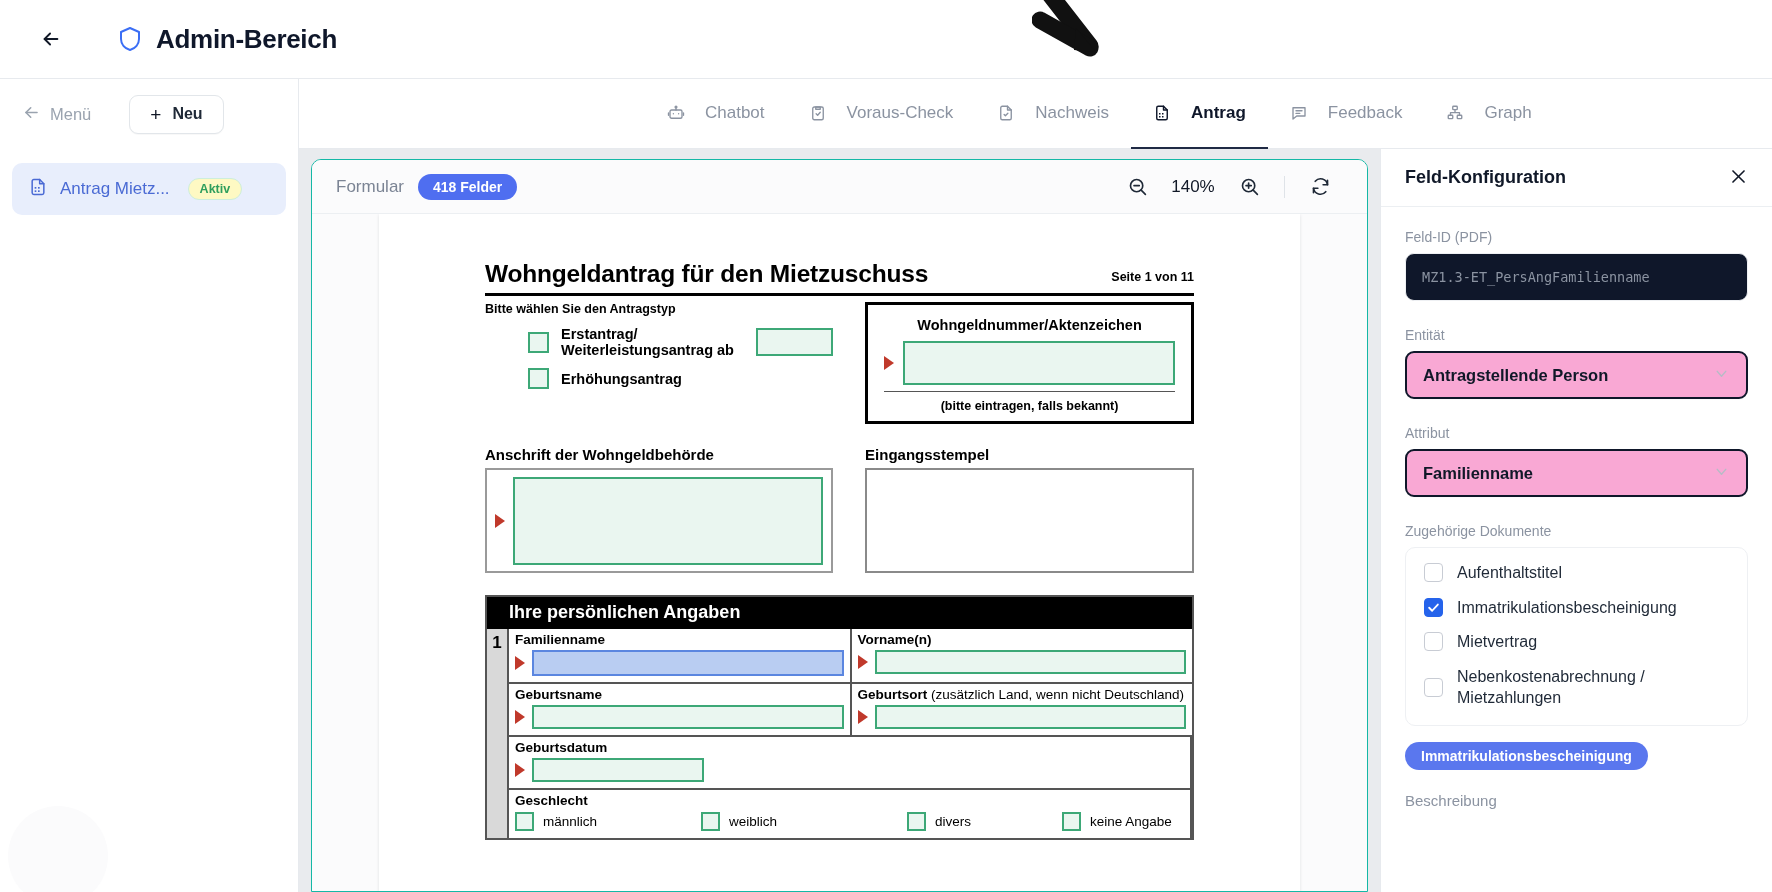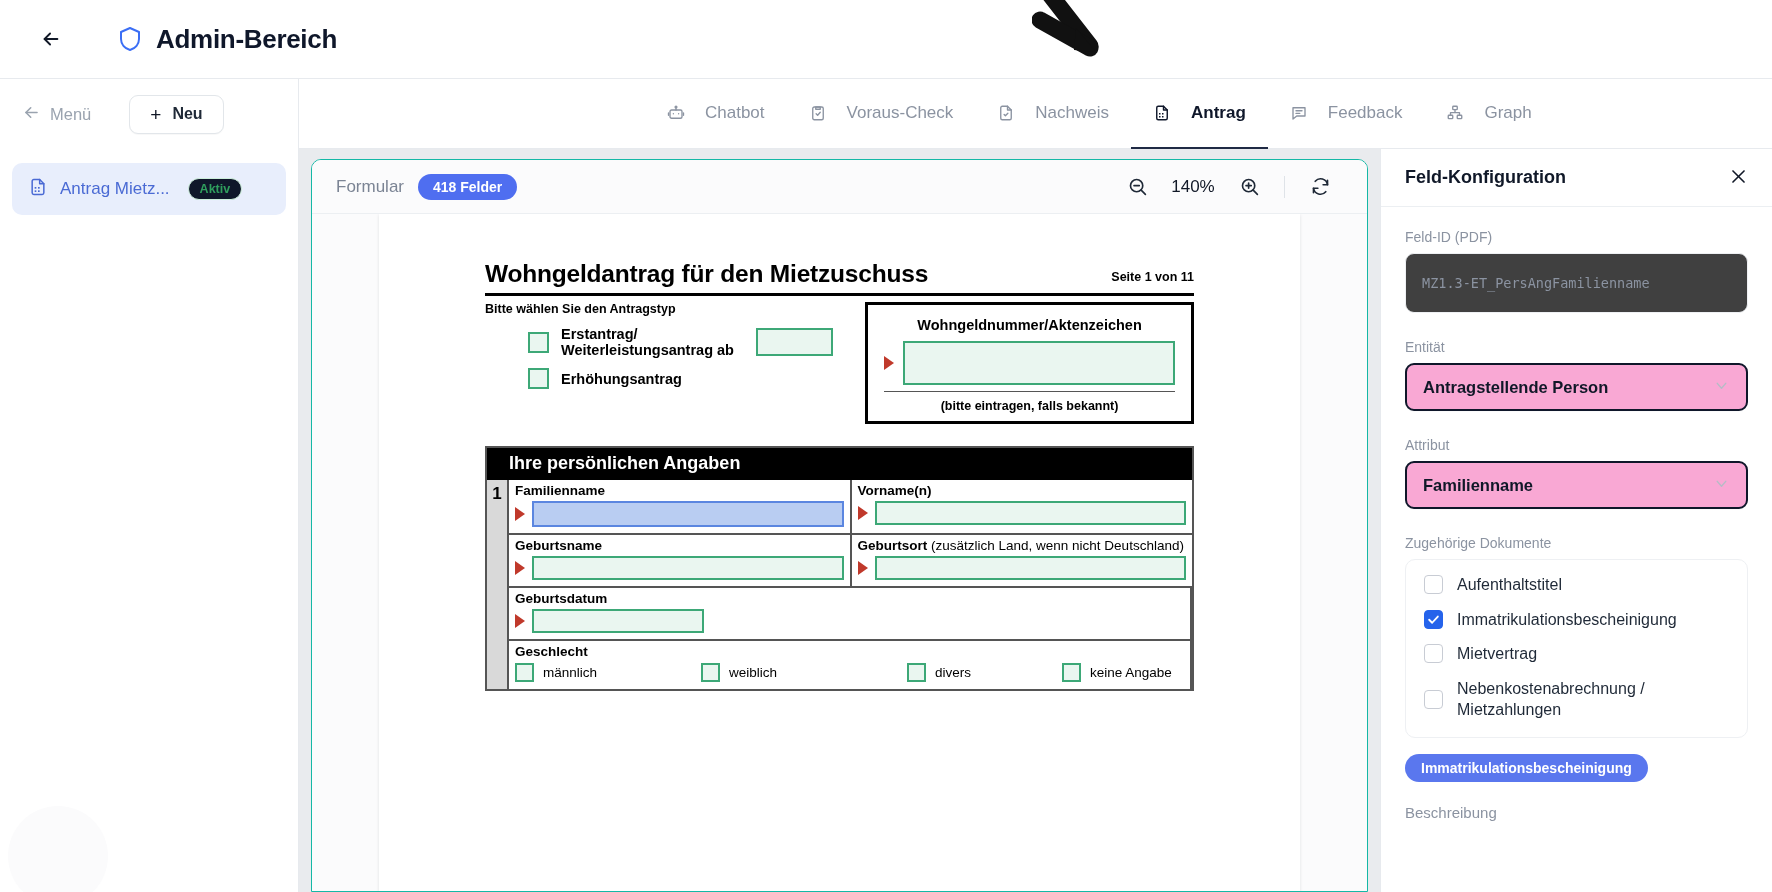--- a/index.html
+++ b/index.html
@@ -68,21 +68,21 @@
   .sidebar {
     position: absolute; left: 0; top: 149px; width: 299px; height: 743px;
     background: #ffffff; border-right: 1px solid #e7eaee; padding: 14px 12px;
   }
   .doc-item {
     display: flex; align-items: center; gap: 12px;
     background: #e8eefc; border-radius: 10px; padding: 14px 16px; cursor: pointer;
   }
   .doc-item .label { color: #4a6ad4; font-size: 17px; }
   .badge-aktiv {
-    margin-left: 6px; background: #0f172a; color: #2f9e5d; border: 1px solid #cdeedb;
+    margin-left: 6px; background: #fef9c3; color: #2f9e5d; border: 1px solid #cdeedb;
     font-size: 12.5px; font-weight: 600; border-radius: 999px; padding: 3px 11px;
   }
   .ghost-circle {
     position: absolute; left: 8px; bottom: -14px; width: 100px; height: 100px;
     border-radius: 50%; background: #fbfbfc;
   }
 
   
   .viewer {
     position: absolute; left: 299px; top: 149px; width: 1081px; height: 743px;
@@ -192,21 +192,21 @@
   .rp-head {
     height: 58px; display: flex; align-items: center; padding: 0 24px;
     border-bottom: 1px solid #eceff2;
   }
   .rp-title { font-size: 18px; font-weight: 700; color: #101828; }
   .rp-close { margin-left: auto; color: #111827; cursor: pointer; font-size: 20px; line-height: 1; }
   .rp-body { padding: 22px 24px 0 24px; }
   .fl { font-size: 14px; color: #8b93a1; margin-bottom: 8px; }
   .fl.mt { margin-top: 26px; }
   .readonly-input {
-    height: 60px; border: 1px solid #eef0f3; border-radius: 9px; background: #404040;
+    height: 48px; border: 1px solid #eef0f3; border-radius: 9px; background: #0f172a;
     display: flex; align-items: center; padding: 0 16px;
     font-family: "DejaVu Sans Mono", monospace; font-size: 13.5px; color: #8b93a1;
     overflow: hidden; white-space: nowrap;
   }
   .select-box {
     height: 48px; border: 2px solid #0f172a; border-radius: 9px; background: #f9a8d4;
     display: flex; align-items: center; padding: 0 16px; cursor: pointer;
     box-shadow: 0 1px 1px rgba(16,24,40,0.02);
   }
   .select-val { font-size: 16.5px; font-weight: 700; color: #101828; }
@@ -428,20 +428,33 @@
                   <div class="wg-title">Wohngeldnummer/Aktenzeichen</div>
                   <div class="wg-field-row">
                     <span class="red-tri"></span>
                     <span class="field-green" style="flex:1;height:44px"></span>
                   </div>
                   <div class="wg-note">(bitte eintragen, falls bekannt)</div>
                 </div>
               </div>
             </div>
 
+            <div class="two-col" style="margin-top:22px">
+              <div class="col-l">
+                <div class="sec-label">Anschrift der Wohngeldbehörde</div>
+                <div class="addr-box">
+                  <span class="red-tri"></span>
+                  <span class="addr-inner"></span>
+                </div>
+              </div>
+              <div class="col-r">
+                <div class="sec-label">Eingangsstempel</div>
+                <div class="stamp-box"></div>
+              </div>
+            </div>
 
             <div class="angaben">
               <div class="angaben-head">Ihre persönlichen Angaben</div>
               <div class="angaben-body">
                 <div class="rownum">1</div>
                 <div class="angaben-grid">
 
                   <div class="arow">
                     <div class="acell left">
                       <div class="acell-label">Familienname</div>

